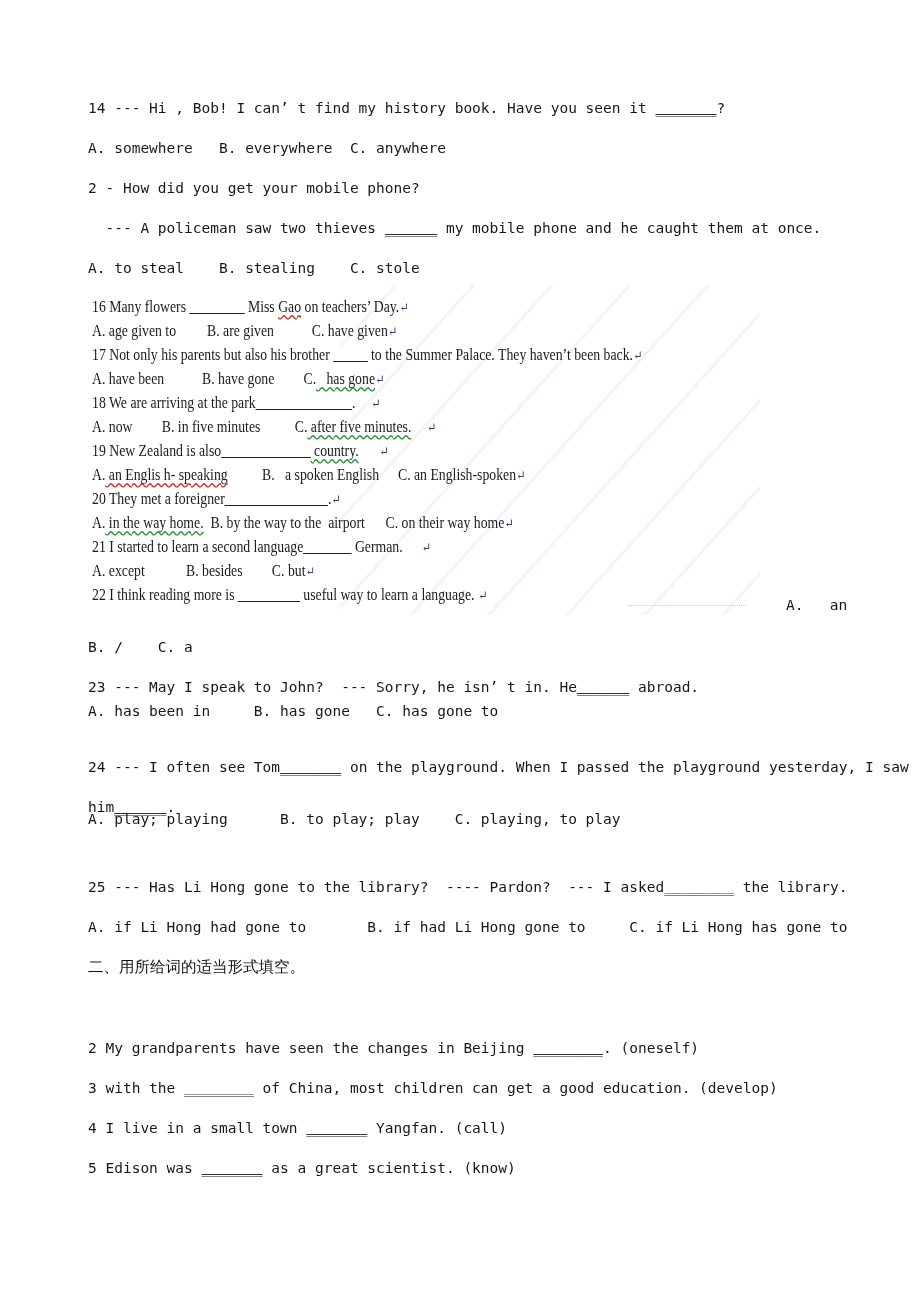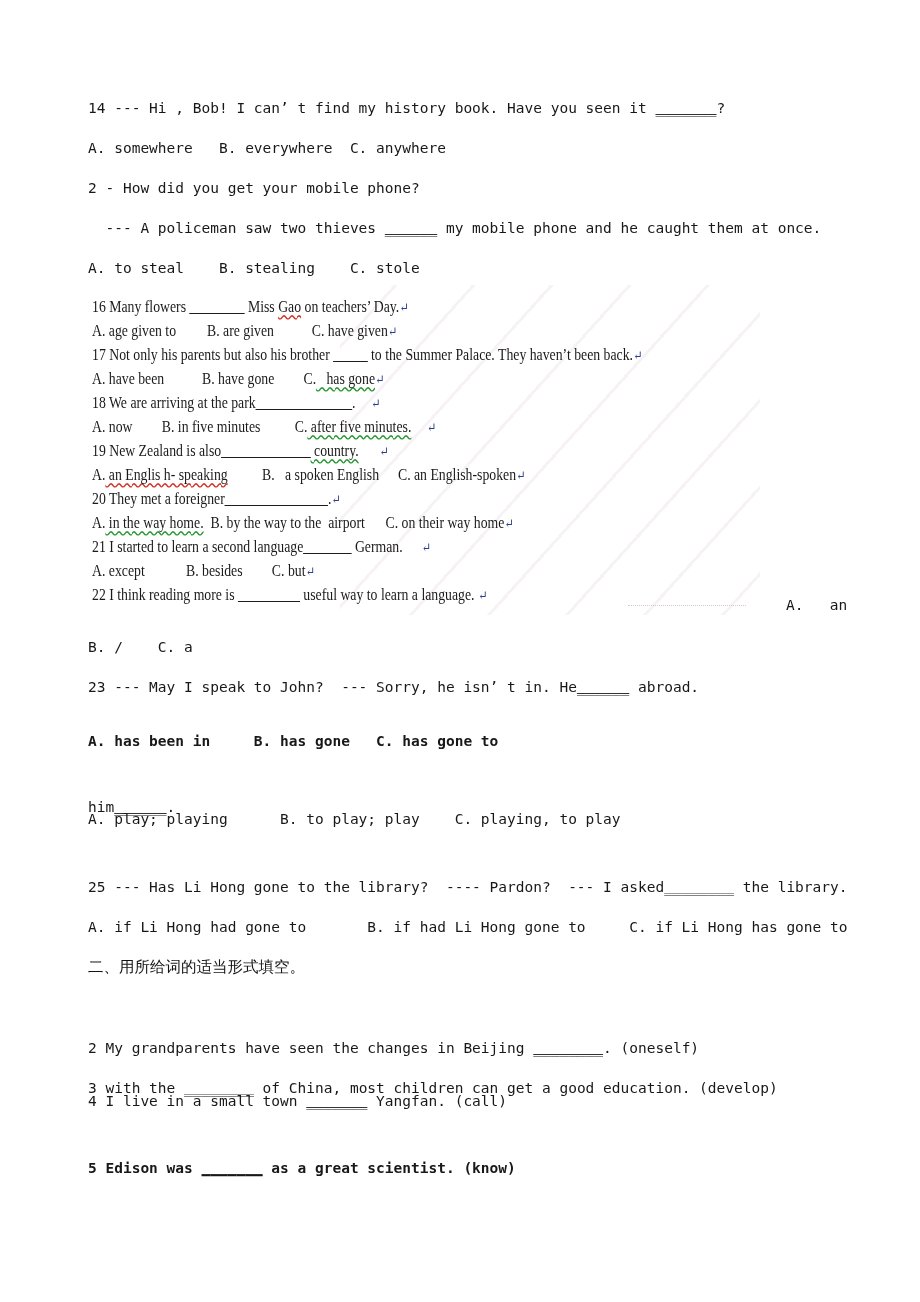--- a/index.html
+++ b/index.html
@@ -153,35 +153,36 @@
   <div class="serif" style="left:92px; top:587px;"><span>22 I think reading more is </span><span class="bl">_________</span><span> useful way to learn a language. </span><span class="ret">↵</span></div>
 
   <div class="dotted-rule" style="left:628px; top:605px; width:118px;"></div>
 
   <div class="mono" style="left:786px; top:598px;">A.   an</div>
 
   <div class="mono" style="left:88px; top:640px;">B. /    C. a</div>
 
   <div class="mono" style="left:88px; top:680px;"><span>23 --- May I speak to John?  --- Sorry, he isn’ t in. He</span><span class="bl">______</span><span> abroad.</span></div>
 
-  <div class="mono" style="left:88px; top:734px;font-weight:bold;">A. has been in     B. has gone   C. has gone to</div>
+  <div class="mono" style="left:88px; top:704px;">A. has been in     B. has gone   C. has gone to</div>
 
+  <div class="mono" style="left:88px; top:760px;"><span>24 --- I often see Tom</span><span class="bl">_______</span><span> on the playground. When I passed the playground yesterday, I saw</span></div>
 
   <div class="mono" style="left:88px; top:800px;"><span>him</span><span class="bl">______</span><span>.</span></div>
 
   <div class="mono" style="left:88px; top:812px;">A. play; playing      B. to play; play    C. playing, to play</div>
 
   <div class="mono" style="left:88px; top:880px;"><span>25 --- Has Li Hong gone to the library?  ---- Pardon?  --- I asked</span><span class="bl-faint">________</span><span> the library.</span></div>
 
   <div class="mono" style="left:88px; top:920px;">A. if Li Hong had gone to       B. if had Li Hong gone to     C. if Li Hong has gone to</div>
 
   <div class="cjk" style="left:88px; top:960px;">二、用所给词的适当形式填空。</div>
 
 
   <div class="mono" style="left:88px; top:1041px;"><span>2 My grandparents have seen the changes in Beijing </span><span class="bl">________</span><span>. (oneself)</span></div>
 
   <div class="mono" style="left:88px; top:1081px;"><span>3 with the </span><span class="bl-faint">________</span><span> of China, most children can get a good education. (develop)</span></div>
 
-  <div class="mono" style="left:88px; top:1094px;"><span>4 I live in a small town </span><span class="bl">_______</span><span> Yangfan. (call)</span></div>
+  <div class="mono" style="left:88px; top:1121px;"><span>4 I live in a small town </span><span class="bl">_______</span><span> Yangfan. (call)</span></div>
 
-  <div class="mono" style="left:88px; top:1161px;font-weight:bold;"><span>5 Edison was </span><span class="bl">_______</span><span> as a great scientist. (know)</span></div>
+  <div class="mono" style="left:88px; top:1161px;"><span>5 Edison was </span><span class="bl">_______</span><span> as a great scientist. (know)</span></div>
 
 </div>
 
 </body></html>

